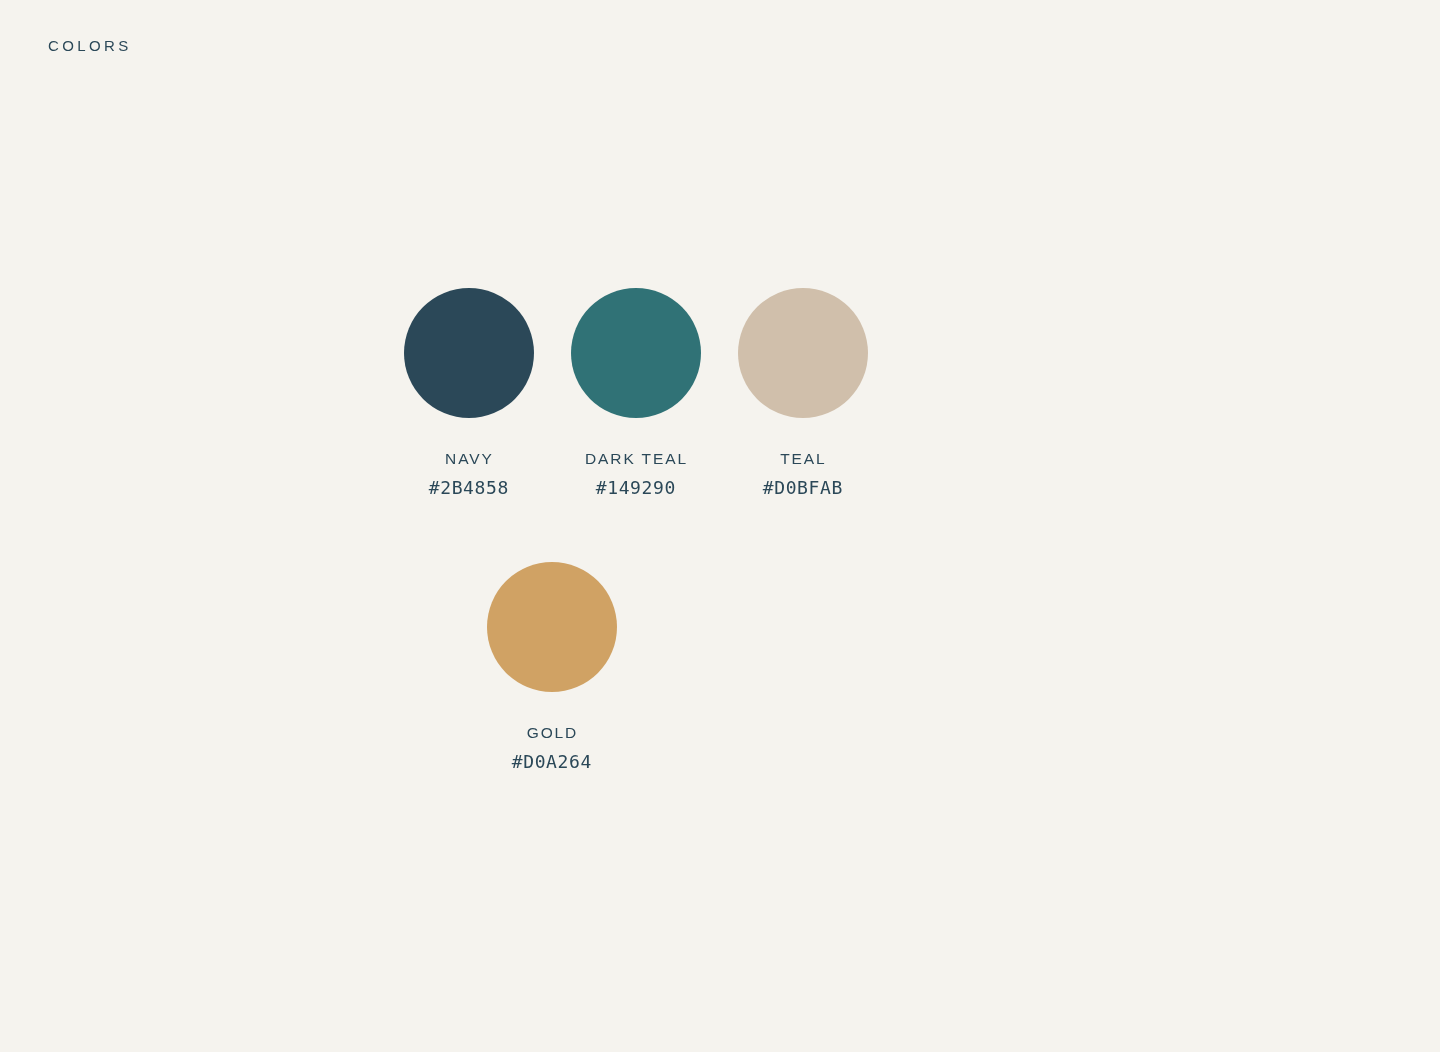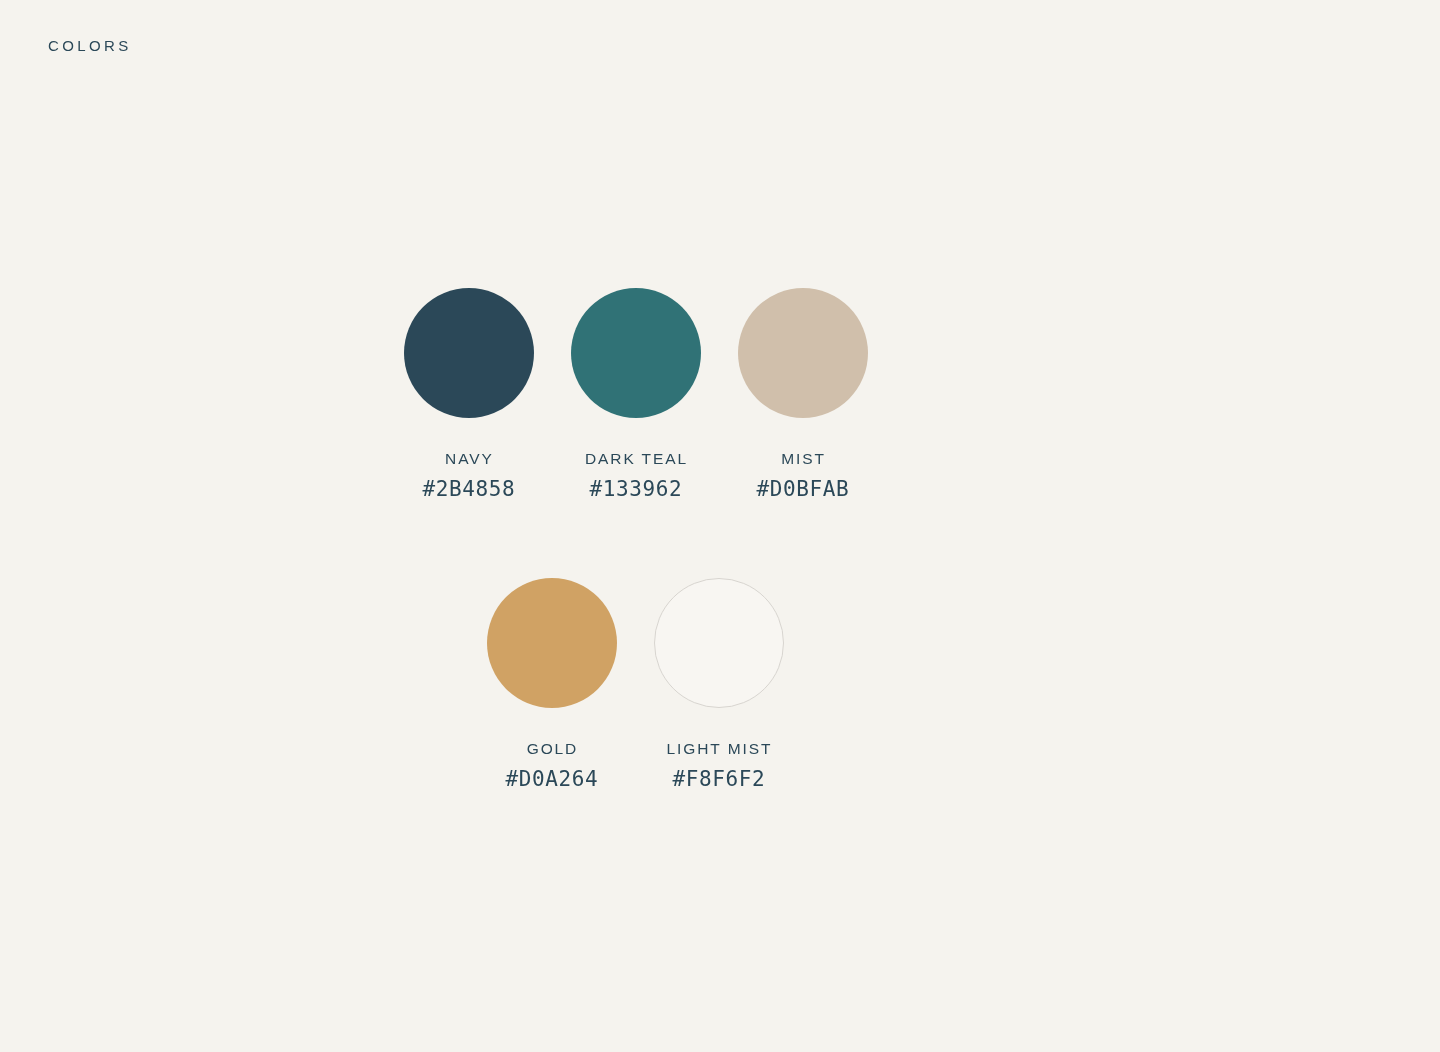--- a/index.html
+++ b/index.html
@@ -47,21 +47,22 @@
     align-items: flex-start;
   }
 
   .swatch-row.row-1 {
     left: 385px;
     top: 288px;
   }
 
   .swatch-row.row-2 {
     left: 468px;
-    top: 578px;
+    top: 562px;
+    flex-direction: column;
   }
 
   .swatch {
     width: 167px;
     display: flex;
     flex-direction: column;
     align-items: center;
   }
 
   .swatch-circle {
@@ -83,21 +84,21 @@
     letter-spacing: 1.9px;
     color: #2B4858;
     line-height: 1;
     white-space: nowrap;
     text-indent: 1.9px;
   }
 
   .swatch-hex {
     margin-top: 12px;
     font-family: "DejaVu Sans Mono", "Liberation Mono", monospace;
-    font-size: 21px;
+    font-size: 18px;
     font-weight: 400;
     letter-spacing: 0.6px;
     color: #2B4858;
     line-height: 1;
     white-space: nowrap;
     text-indent: 0.6px;
   }
 </style>
 </head>
 <body style="background: rgb(245, 243, 238); color: rgb(43, 72, 88);">
@@ -107,33 +108,28 @@
 <div class="palette">
   <div class="swatch-row row-1">
       <div class="swatch">
         <div class="swatch-circle" style="background-color: rgb(43, 72, 88);"></div>
         <div class="swatch-name">NAVY</div>
         <div class="swatch-hex">#2B4858</div>
       </div>
       <div class="swatch">
         <div class="swatch-circle" style="background-color: rgb(48, 114, 118);"></div>
         <div class="swatch-name">DARK TEAL</div>
-        <div class="swatch-hex">#133962</div>
+        <div class="swatch-hex">#149290</div>
       </div>
       <div class="swatch">
         <div class="swatch-circle" style="background-color: rgb(208, 191, 171);"></div>
-        <div class="swatch-name">MIST</div>
+        <div class="swatch-name">TEAL</div>
         <div class="swatch-hex">#D0BFAB</div>
       </div>
     </div>
   <div class="swatch-row row-2">
       <div class="swatch">
         <div class="swatch-circle" style="background-color: rgb(208, 162, 100);"></div>
         <div class="swatch-name">GOLD</div>
         <div class="swatch-hex">#D0A264</div>
       </div>
-      <div class="swatch">
-        <div class="swatch-circle outlined" style="background-color: rgb(248, 246, 242); border-color: rgb(216, 213, 208);"></div>
-        <div class="swatch-name">LIGHT MIST</div>
-        <div class="swatch-hex">#F8F6F2</div>
-      </div>
     </div>
 </div>
 
 </body></html>

